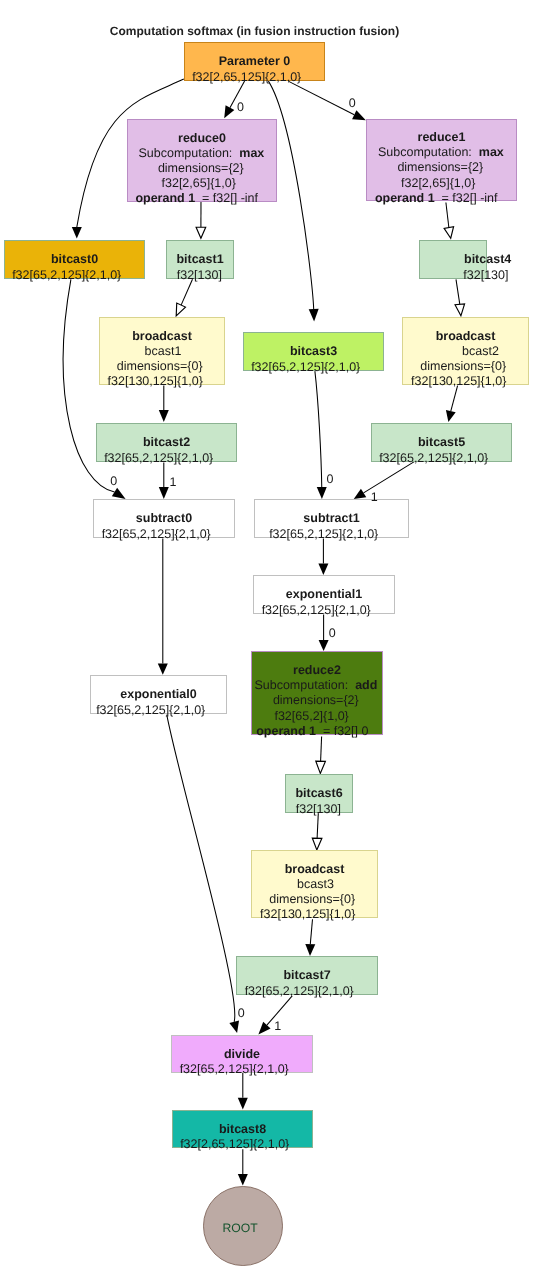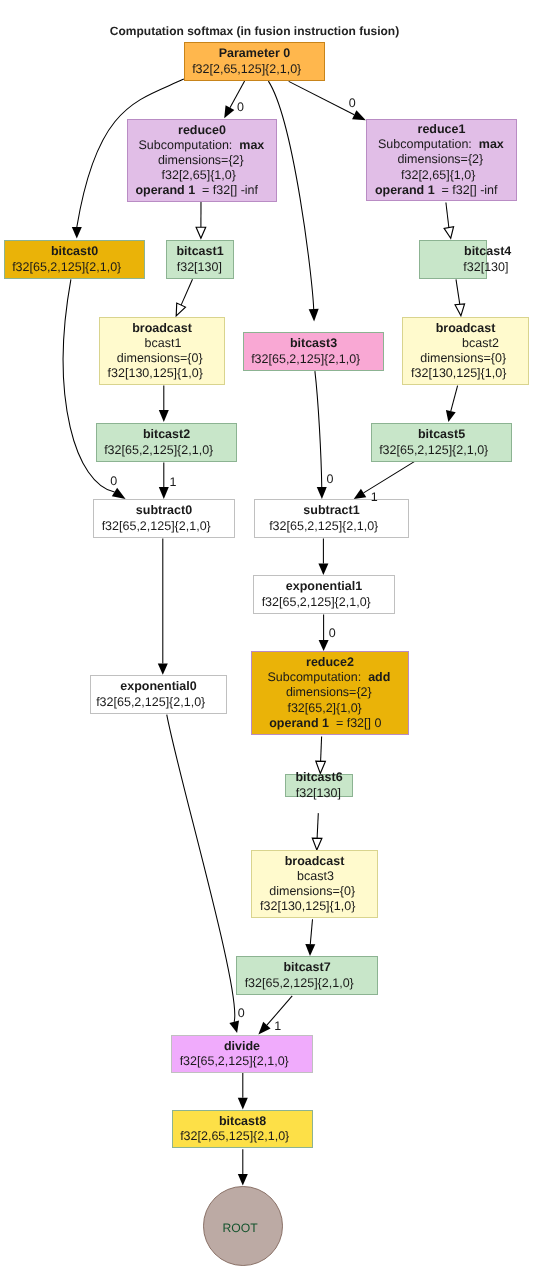--- a/index.html
+++ b/index.html
@@ -6,21 +6,21 @@
   html,body{margin:0;padding:0;background:#ffffff;}
   #canvas{position:relative;width:533px;height:1271px;background:#ffffff;overflow:hidden;
           font-family:"Liberation Sans", sans-serif;-webkit-font-smoothing:antialiased;text-rendering:geometricPrecision;}
   #graph-title{position:absolute;left:0;right:0;top:24px;text-align:center;transform:translateX(-12px);
           font-size:12px;font-weight:bold;color:#222222;letter-spacing:0;}
   svg.edges{position:absolute;left:0;top:0;width:533px;height:1271px;overflow:visible;}
   .node{position:absolute;box-sizing:border-box;border:1px solid #888;
         display:flex;flex-direction:column;align-items:center;justify-content:center;
         font-size:12.5px;color:#1a1a1a;line-height:15.1px;white-space:nowrap;}
   .node .ln{display:block;position:relative;}
-  .node .txt{position:relative;top:0;width:100%;text-align:center;}
+  .node .txt{position:relative;top:8px;width:100%;text-align:center;}
   .root-node{position:absolute;border-radius:50%;display:flex;align-items:center;
         justify-content:center;font-size:12.2px;color:#14532d;box-sizing:border-box;
         border:1px solid #8a7a77;}
   .elabel{position:absolute;font-size:12.5px;color:#1a1a1a;font-weight:normal;line-height:12.5px;margin-top:-1.4px;margin-left:-0.4px;}
 </style>
 </head>
 <body>
 
 <div id="canvas">
   <div id="graph-title">Computation softmax (in fusion instruction fusion)</div>
@@ -120,21 +120,21 @@
         </div>
       </div>
       <div class="node" style="left: 99px; top: 317px; width: 126px; height: 68px; background: rgb(255, 250, 205); border-color: rgb(217, 212, 142);">
         <div class="txt">
           <span class="ln"><b>broadcast</b></span>
           <span class="ln" style="left: 1px;">bcast1</span>
           <span class="ln" style="left: -2.3px;">dimensions={0}</span>
           <span class="ln" style="left: -6.8px;">f32[130,125]{1,0}</span>
         </div>
       </div>
-      <div class="node" style="left: 243px; top: 332px; width: 141px; height: 39px; background: #f9a8d4; border-color: rgb(140, 179, 146);">
+      <div class="node" style="left: 243px; top: 332px; width: 141px; height: 39px; background: #bef264; border-color: rgb(140, 179, 146);">
         <div class="txt">
           <span class="ln"><b>bitcast3</b></span>
           <span class="ln" style="left: -7.8px;">f32[65,2,125]{2,1,0}</span>
         </div>
       </div>
       <div class="node" style="left: 402px; top: 317px; width: 127px; height: 68px; background: rgb(255, 250, 205); border-color: rgb(217, 212, 142);">
         <div class="txt">
           <span class="ln"><b>broadcast</b></span>
           <span class="ln" style="left: 1px; padding-left: 28px;">bcast2</span>
           <span class="ln" style="left: -2.3px;">dimensions={0}</span>
@@ -164,36 +164,36 @@
           <span class="ln"><b>subtract1</b></span>
           <span class="ln" style="left: -7.8px;">f32[65,2,125]{2,1,0}</span>
         </div>
       </div>
       <div class="node" style="left: 253px; top: 575px; width: 142px; height: 39px; background: rgb(255, 255, 255); border-color: rgb(192, 192, 192);">
         <div class="txt">
           <span class="ln"><b>exponential1</b></span>
           <span class="ln" style="left: -7.8px;">f32[65,2,125]{2,1,0}</span>
         </div>
       </div>
-      <div class="node" style="left: 251px; top: 651px; width: 158px; height: 84px; background: #eab308; border-color: rgb(185, 140, 196);">
+      <div class="node" style="left: 251px; top: 651px; width: 132px; height: 84px; background: #4d7c0f; border-color: rgb(185, 140, 196);">
         <div class="txt">
           <span class="ln"><b>reduce2</b></span>
           <span class="ln" style="left: -1.1px;">Subcomputation:&nbsp;&nbsp;<b>add</b></span>
           <span class="ln" style="left: -1.2px;">dimensions={2}</span>
           <span class="ln" style="left: -5.4px;">f32[65,2]{1,0}</span>
           <span class="ln" style="left: -4.7px;"><b>operand 1</b>&nbsp;&nbsp;= f32[] 0</span>
         </div>
       </div>
       <div class="node" style="left: 90px; top: 675px; width: 137px; height: 39px; background: rgb(255, 255, 255); border-color: rgb(192, 192, 192);">
         <div class="txt">
           <span class="ln"><b>exponential0</b></span>
           <span class="ln" style="left: -7.8px;">f32[65,2,125]{2,1,0}</span>
         </div>
       </div>
-      <div class="node" style="left: 285px; top: 774px; width: 68px; height: 23px; background: rgb(200, 230, 201); border-color: rgb(140, 179, 146);">
+      <div class="node" style="left: 285px; top: 774px; width: 68px; height: 39px; background: rgb(200, 230, 201); border-color: rgb(140, 179, 146);">
         <div class="txt">
           <span class="ln"><b>bitcast6</b></span>
           <span class="ln" style="left: -0.7px;">f32[130]</span>
         </div>
       </div>
       <div class="node" style="left: 251px; top: 850px; width: 127px; height: 68px; background: rgb(255, 250, 205); border-color: rgb(217, 212, 142);">
         <div class="txt">
           <span class="ln"><b>broadcast</b></span>
           <span class="ln" style="left: 1px;">bcast3</span>
           <span class="ln" style="left: -2.3px;">dimensions={0}</span>
@@ -205,21 +205,21 @@
           <span class="ln"><b>bitcast7</b></span>
           <span class="ln" style="left: -7.8px;">f32[65,2,125]{2,1,0}</span>
         </div>
       </div>
       <div class="node" style="left: 171px; top: 1035px; width: 142px; height: 38px; background: #f0abfc; border-color: rgb(192, 192, 192);">
         <div class="txt">
           <span class="ln"><b>divide</b></span>
           <span class="ln" style="left: -7.8px;">f32[65,2,125]{2,1,0}</span>
         </div>
       </div>
-      <div class="node" style="left: 172px; top: 1110px; width: 141px; height: 38px; background: #fde047; border-color: rgb(140, 179, 146);">
+      <div class="node" style="left: 172px; top: 1110px; width: 141px; height: 38px; background: #14b8a6; border-color: rgb(140, 179, 146);">
         <div class="txt">
           <span class="ln"><b>bitcast8</b></span>
           <span class="ln" style="left: -7.8px;">f32[2,65,125]{2,1,0}</span>
         </div>
       </div>
       <div class="root-node" style="left: 203.3px; top: 1186.4px; width: 79.7px; height: 79.7px; background: rgb(188, 170, 164); border-color: rgb(138, 113, 103);">
         <span style="position: relative; left: -3px; top: 2px;">ROOT</span>
       </div>
     </div>
   <div id="label-layer">

